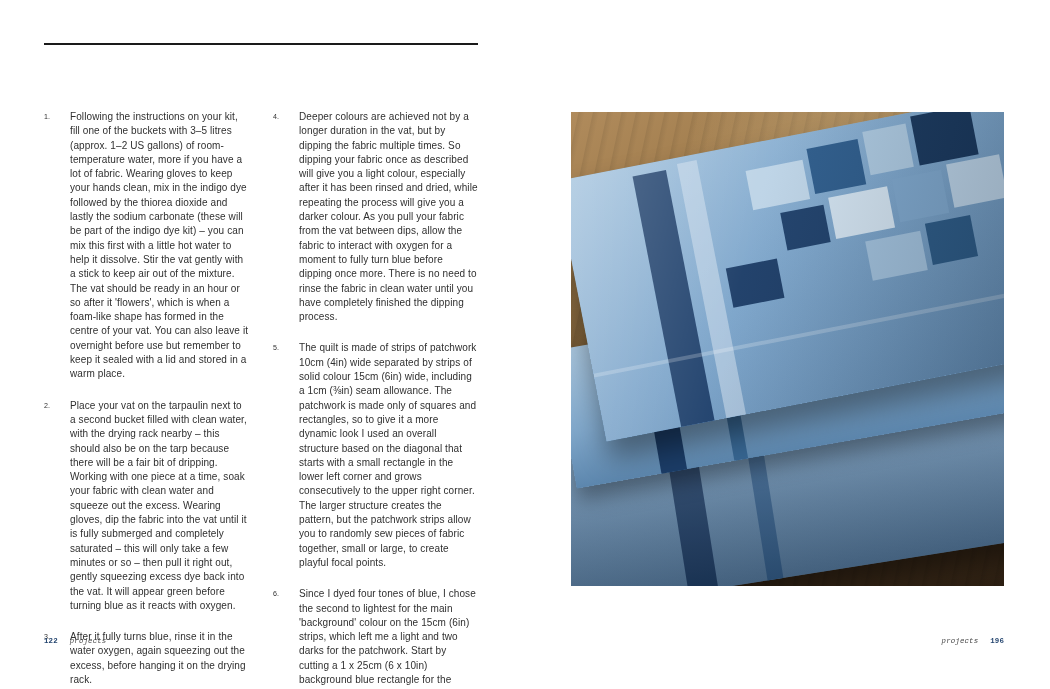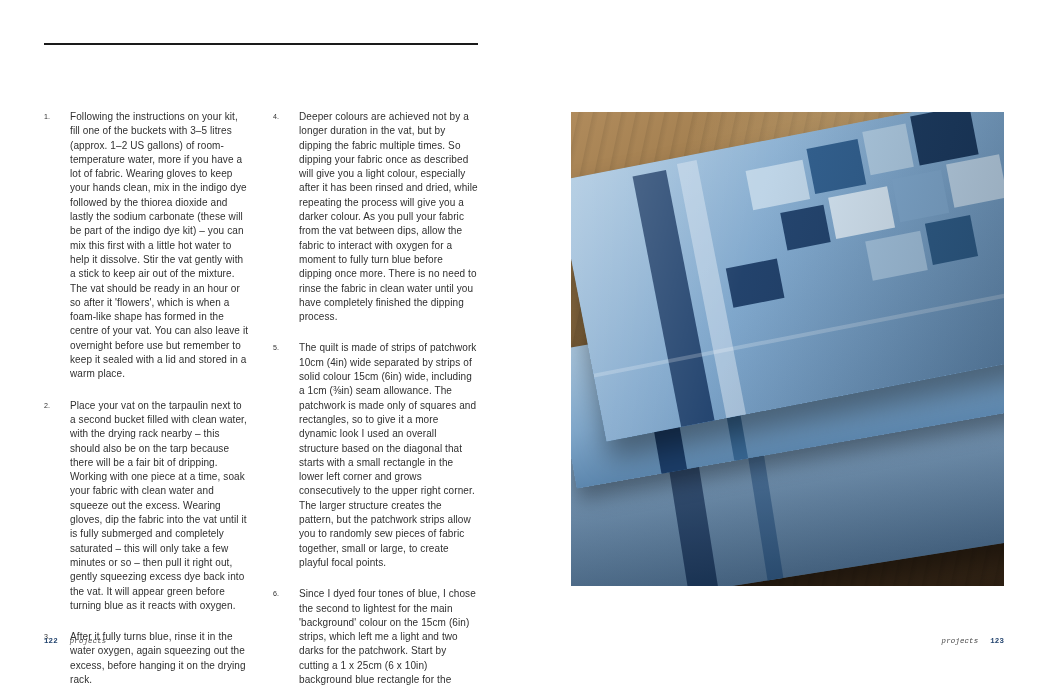--- a/index.html
+++ b/index.html
@@ -275,17 +275,17 @@
         <div class="patch" style="left:292px;top:118px;width:56px;height:40px;background:#9dbdd9;"></div>
         <div class="patch" style="left:354px;top:112px;width:46px;height:42px;background:#2a5884;"></div>
         <div class="patch" style="left:76px;top:10px;width:34px;height:270px;background:#1d3f6b;transform:rotate(0deg);"></div>
         <div class="patch" style="left:122px;top:6px;width:20px;height:278px;background:#cfdfec;opacity:.55;"></div>
         <div class="fold-line" style="left:0;top:196px;width:100%;height:4px;"></div>
         <div class="sheen"></div>
       </div>
     </div>
 
     <div class="folio folio-right">
-      <span class="label">projects</span><span class="num">123</span>
+      <span class="label">projects</span><span class="num">196</span>
     </div>
   </div>
 
 </div>
 
 </body></html>

